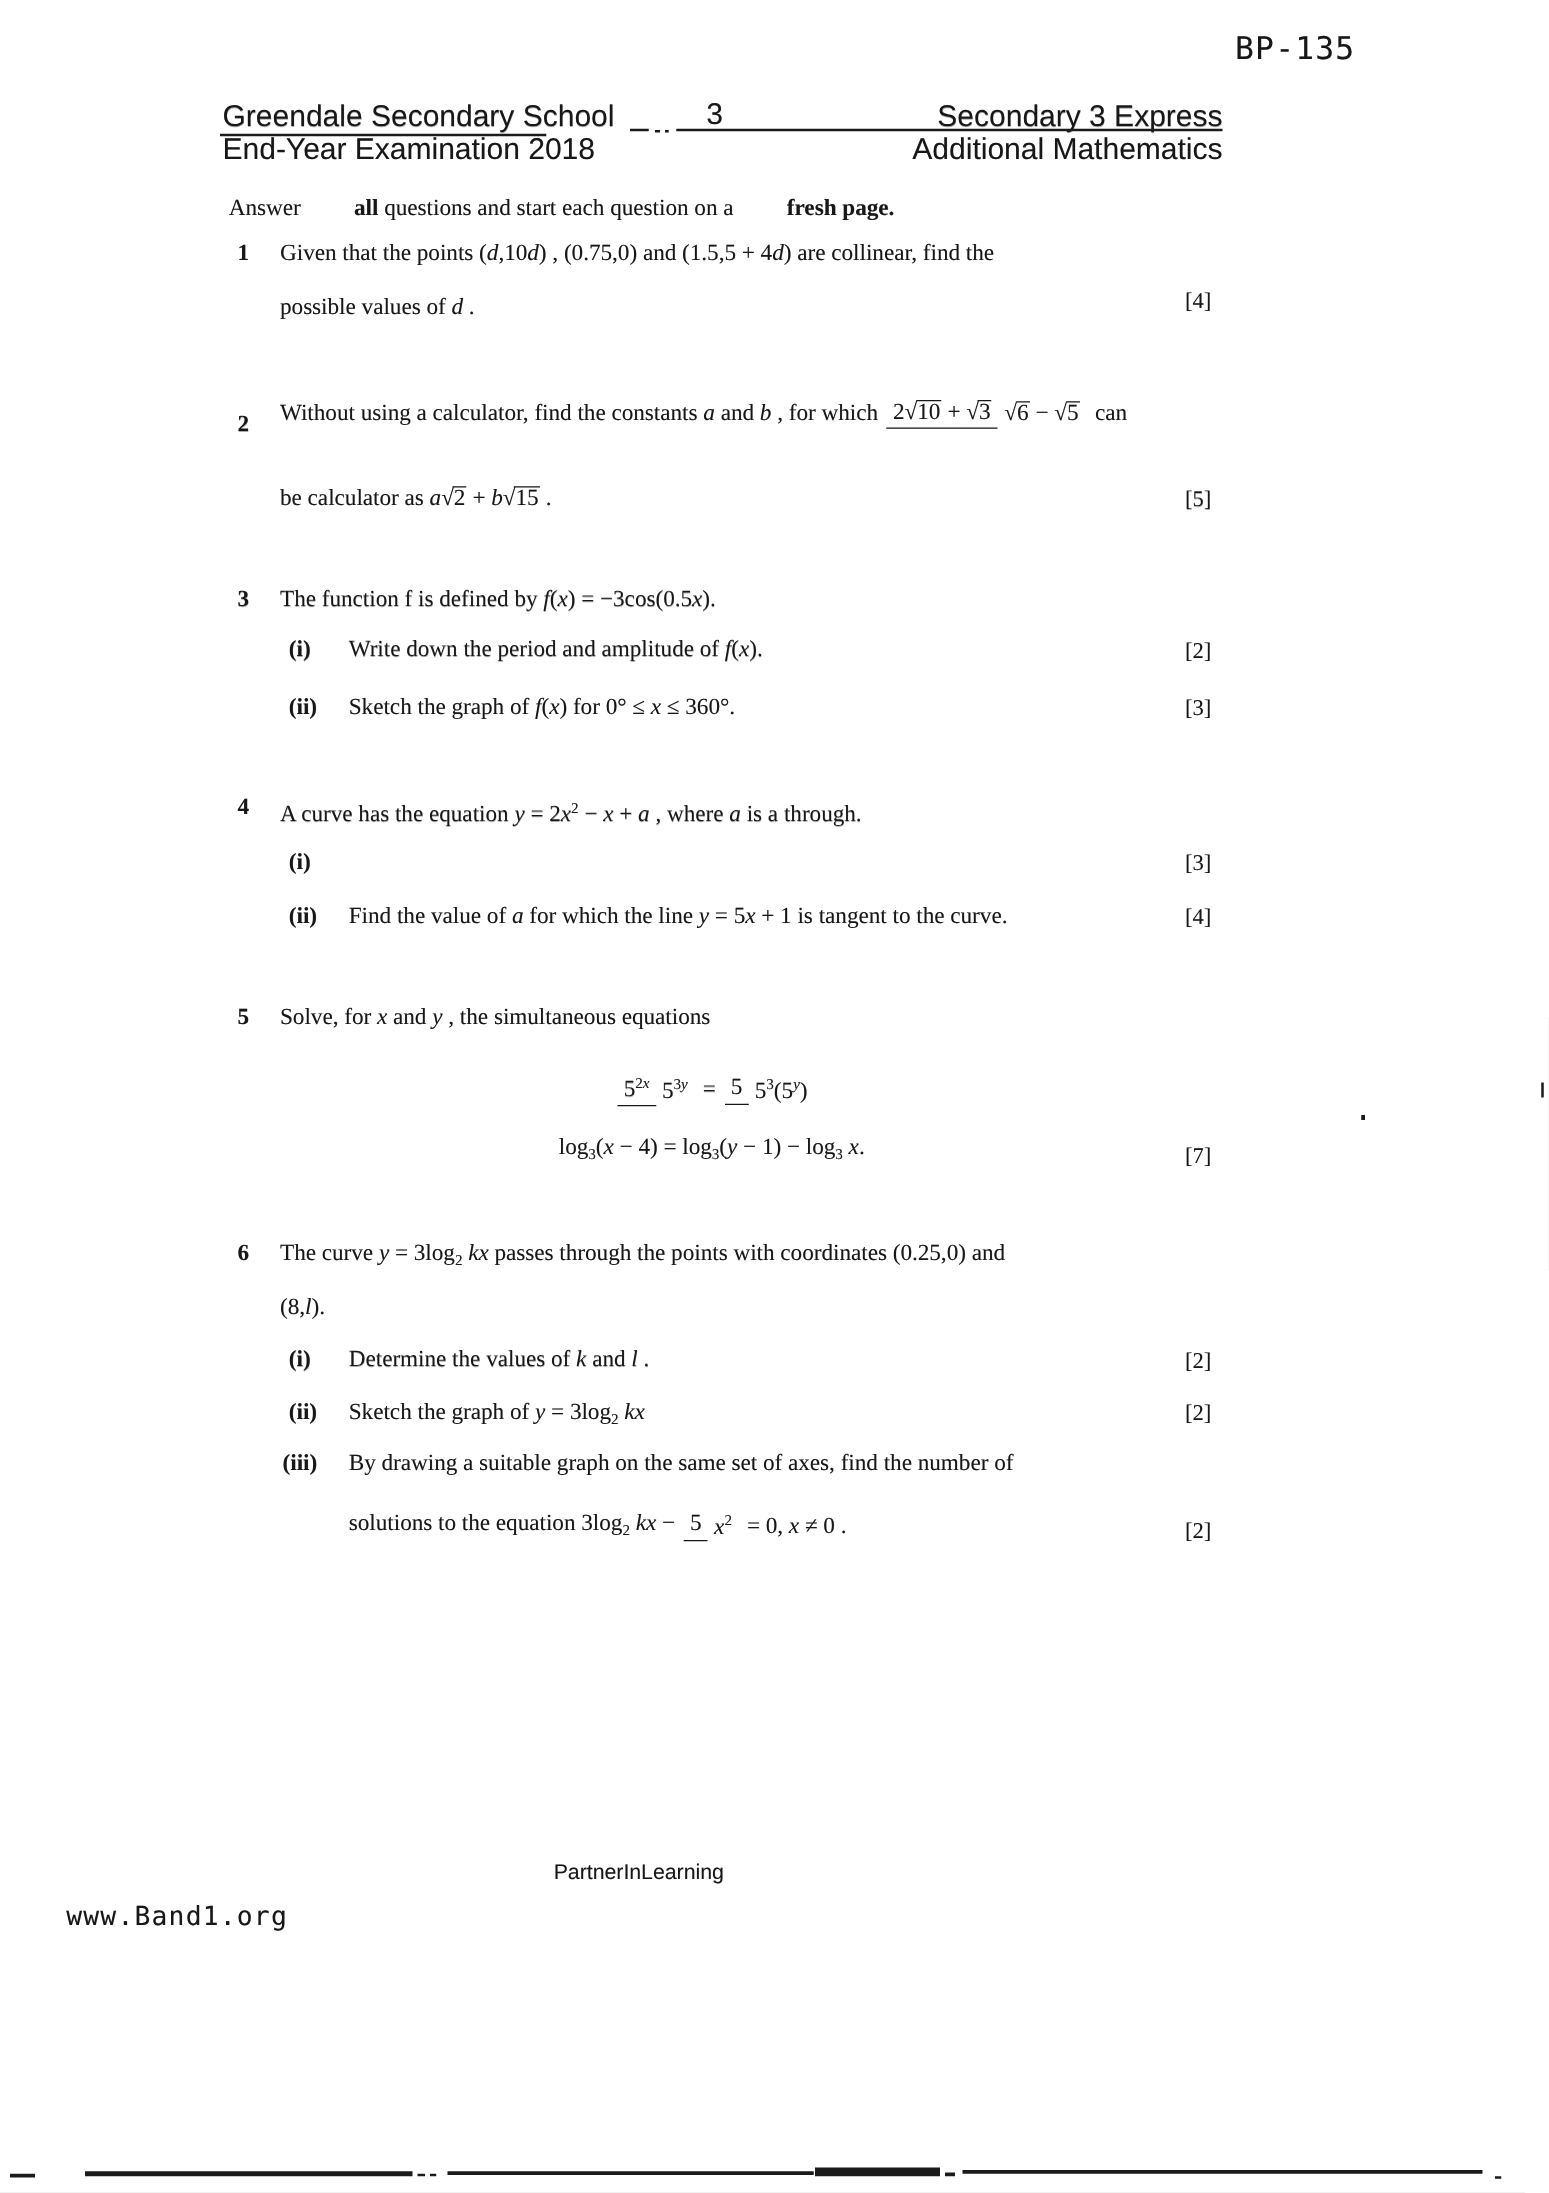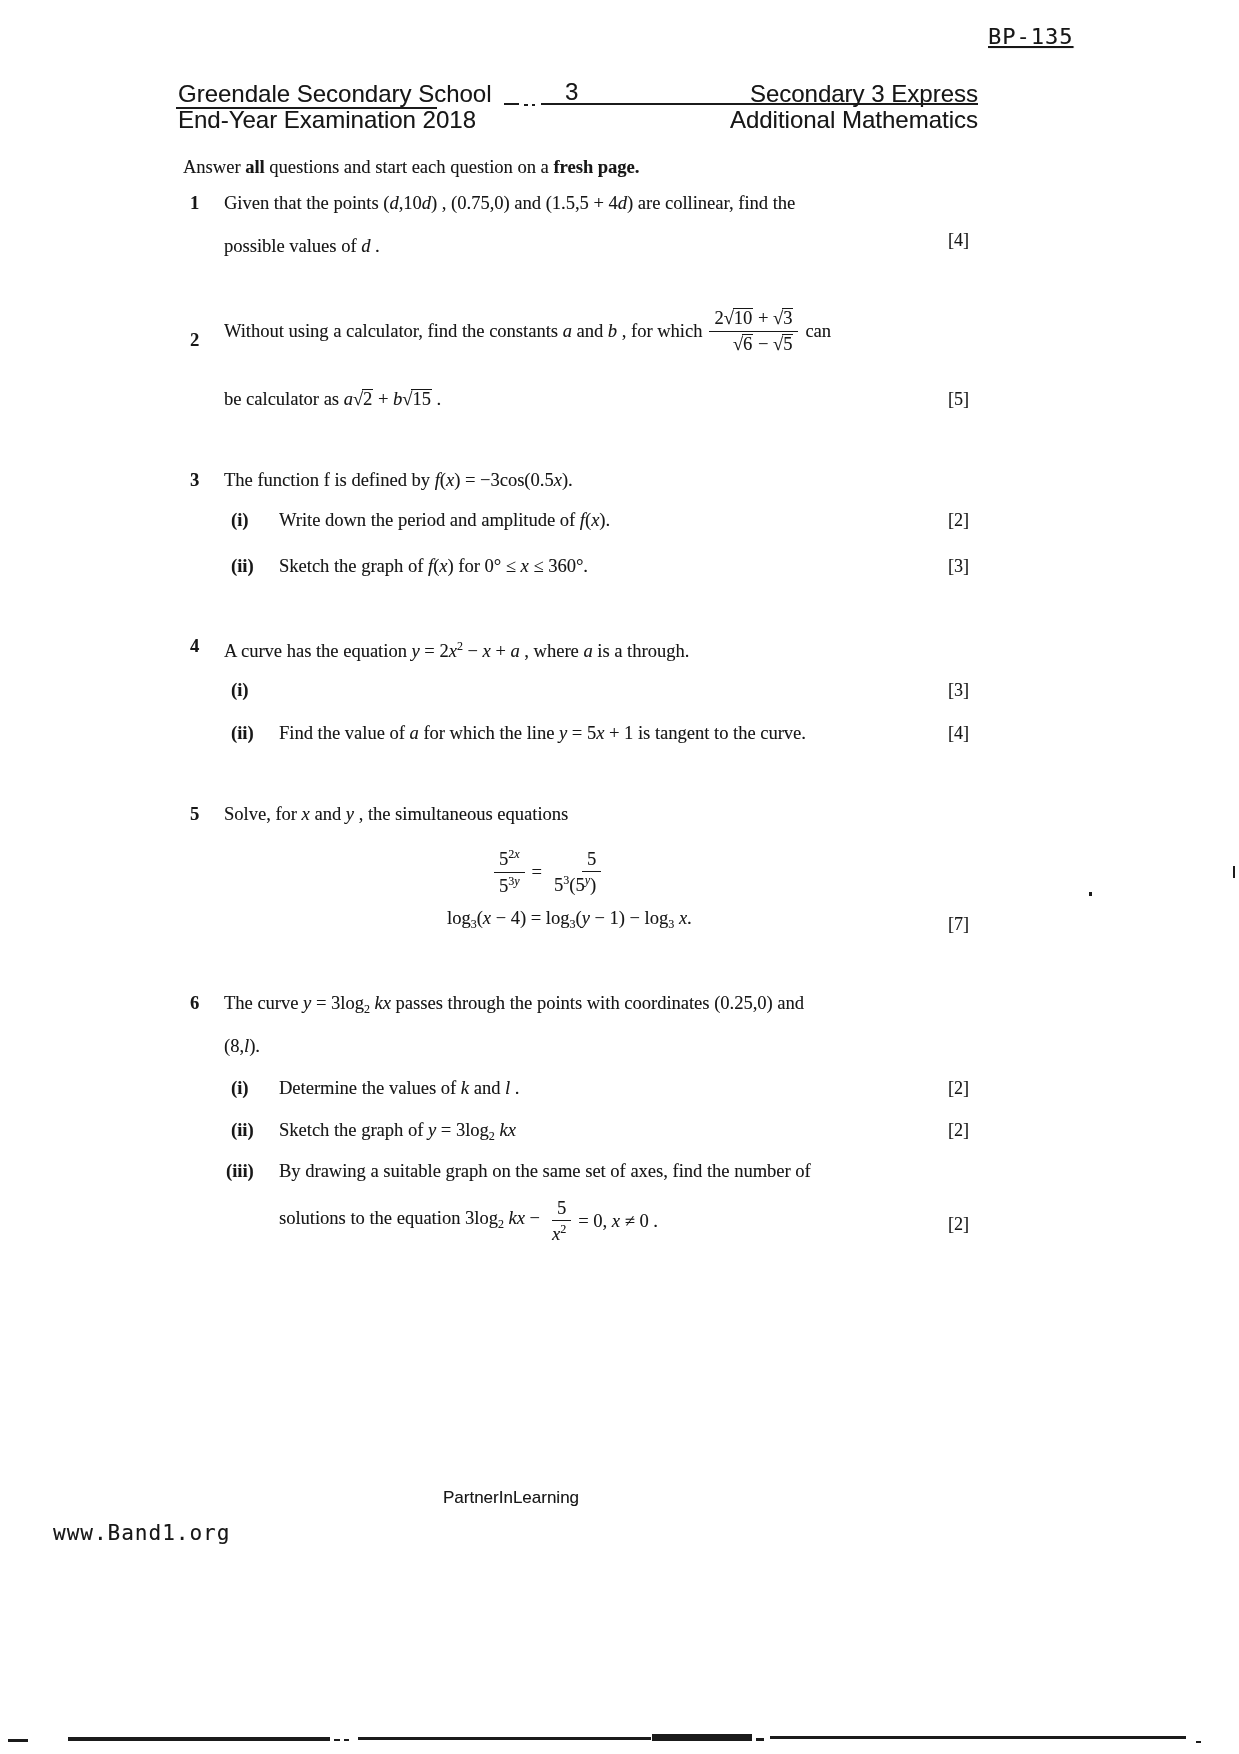--- a/index.html
+++ b/index.html
@@ -4,30 +4,30 @@
 <style>
   html,body{margin:0;padding:0;background:#e8e8e8;}
   .page{
     position:relative;width:1239px;height:1754px;background:#ffffff;
     font-family:"Liberation Serif",serif;color:#171717;overflow:hidden;
     text-shadow:0.2px 0.2px 0 rgba(20,20,20,0.35);
   }
   .abs{position:absolute;white-space:nowrap;}
   .txt{font-size:18.5px;line-height:24px;}
   .hdr{font-family:"Liberation Sans",sans-serif;font-size:24px;line-height:24px;}
-  .code{font-family:"DejaVu Sans Mono",monospace;font-size:22px;letter-spacing:1px;text-decoration:underline;}
+  .code{font-family:"DejaVu Sans Mono",monospace;font-size:25px;letter-spacing:1px;}
   .qnum{font-weight:700;}
   .plabel{font-weight:700;}
   .marks{left:948px;width:46px;font-size:18px;}
   .rule{position:absolute;background:#1b1b1b;}
   .eqrow{display:flex;align-items:center;}
-  .frac{display:inline-flex;flex-direction:column;align-items:flex-end;text-align:center;margin:0 7px;line-height:1.2;}
+  .frac{display:inline-flex;flex-direction:row;align-items:flex-start;text-align:center;margin:0 7px;line-height:1.2;}
   .frac .num{border-bottom:1.7px solid #171717;padding:0 5px 1px;}
   .frac .den{padding:1px 5px 0;}
-  .seg-b{font-weight:700;}
+  .seg-b{font-weight:700;margin-left:38px;}
   .seg-i{font-style:italic;}
   .seg-sup{font-size:12px;vertical-align:7px;}
   .seg-supi{font-size:12px;vertical-align:7px;font-style:italic;}
   .seg-sub{font-size:12px;vertical-align:-4px;}
   .seg-rt{display:inline-block;border-top:1.4px solid #171717;padding:0 1px;margin-left:-1px;line-height:1.05;}
   .sans-sm{font-family:"Liberation Sans",sans-serif;font-size:17px;line-height:22px;}
   .site{font-family:"DejaVu Sans Mono",monospace;font-size:21px;letter-spacing:1px;}
 </style>
 </head>
 <body>

